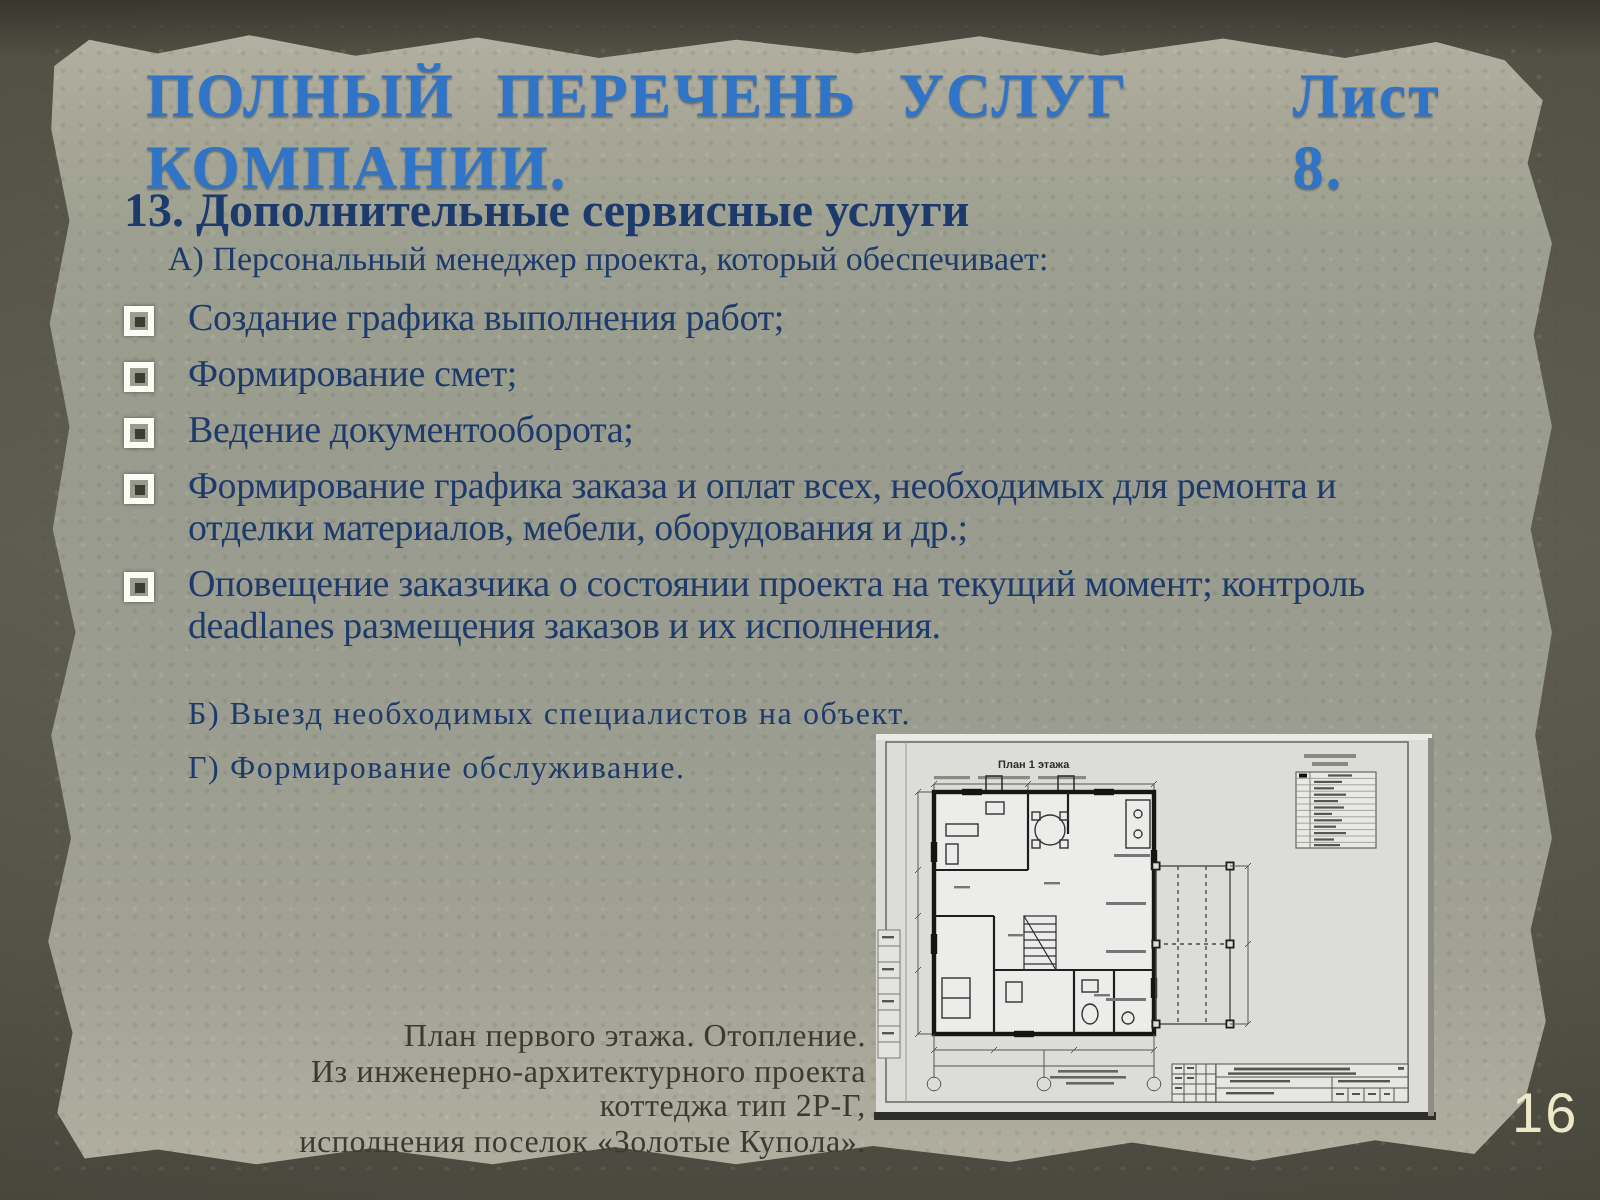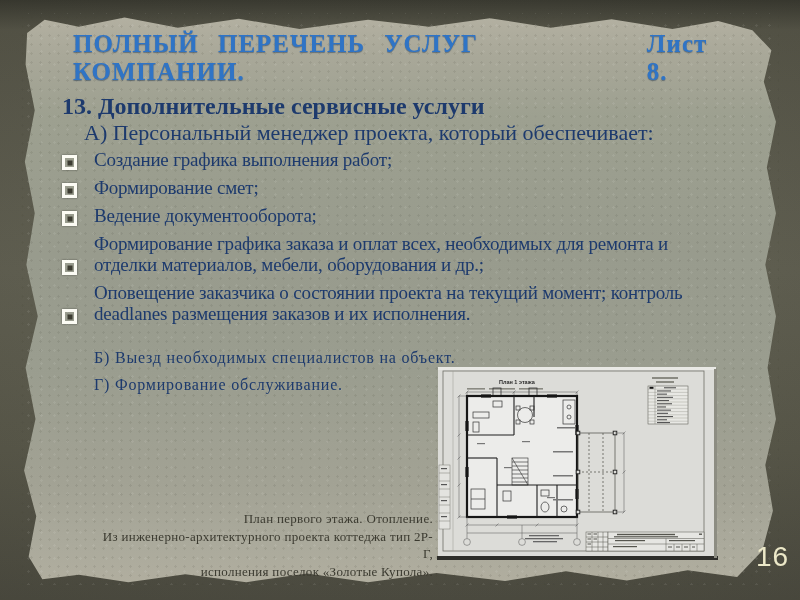--- a/index.html
+++ b/index.html
@@ -19,46 +19,46 @@
     position:absolute;left:18px;top:13px;right:21px;bottom:15px;pointer-events:none;
     background-image:
       radial-gradient(rgba(60,60,45,0.10) 1px, transparent 1.4px),
       radial-gradient(rgba(255,255,250,0.08) 1px, transparent 1.4px);
     background-size:9px 9px,13px 13px;background-position:0 0,4px 6px;
     clip-path:inherit;
   }
   .title-row{
     position:absolute;left:73px;right:68px;top:30px;
     display:flex;justify-content:space-between;align-items:baseline;
-    color:#2f74c6;font-weight:bold;font-size:25px;letter-spacing:1px;
+    color:#2f74c6;font-weight:bold;font-size:31px;letter-spacing:1px;
     text-shadow:0 1px 1px rgba(15,40,70,0.45);
   }
   .title-row .main-title{word-spacing:12px;}
   .body-text{position:absolute;left:0;top:0;width:800px;color:#1d3a6d;}
   .section-heading{position:absolute;left:62px;top:93px;font-size:24px;font-weight:bold;}
-  .subsection-a{position:absolute;left:84px;top:120px;font-size:22px;}
+  .subsection-a{position:absolute;left:84px;top:120px;font-size:17px;}
   .bullet-list{position:absolute;left:60px;top:149px;width:690px;margin:0;padding:0;list-style:none;}
-  .bullet-row{display:flex;align-items:flex-end;margin-bottom:7px;}
+  .bullet-row{display:flex;align-items:flex-start;margin-bottom:7px;}
   .bullet-icon{
     flex:0 0 auto;width:9px;height:9px;margin:4px 17px 0 2px;
     border:3px solid #fcfcf4;box-shadow:0 0 2px rgba(0,0,0,.45);
     position:relative;background:transparent;display:inline-block;
   }
   .bullet-icon::after{
     content:"";position:absolute;left:50%;top:50%;width:5px;height:5px;
     transform:translate(-50%,-50%);background:#3c3c31;
   }
   .bullet-text{font-size:19px;line-height:21px;max-width:612px;letter-spacing:-0.2px;}
   .subsection-list{position:absolute;left:86px;top:339px;margin:8px;padding:0;list-style:none;
     font-size:16px;letter-spacing:0.8px;}
   .subsection-list li{margin-bottom:6px;line-height:21px;}
   .plan-figure{position:absolute;left:437px;top:367px;width:281px;height:193px;margin:0;}
   .caption{
     position:absolute;left:100px;top:510px;width:333px;text-align:right;
-    color:#3b3a30;font-size:13px;line-height:17.5px;letter-spacing:0.3px;
+    color:#3b3a30;font-size:16px;line-height:17.5px;letter-spacing:0.3px;
   }
   .page-number{
     position:absolute;left:756px;top:541px;
     font-family:"Liberation Sans","DejaVu Sans",sans-serif;
     font-size:28px;color:#ece8c8;letter-spacing:1px;
   }
 </style>
 </head>
 <body>
 

